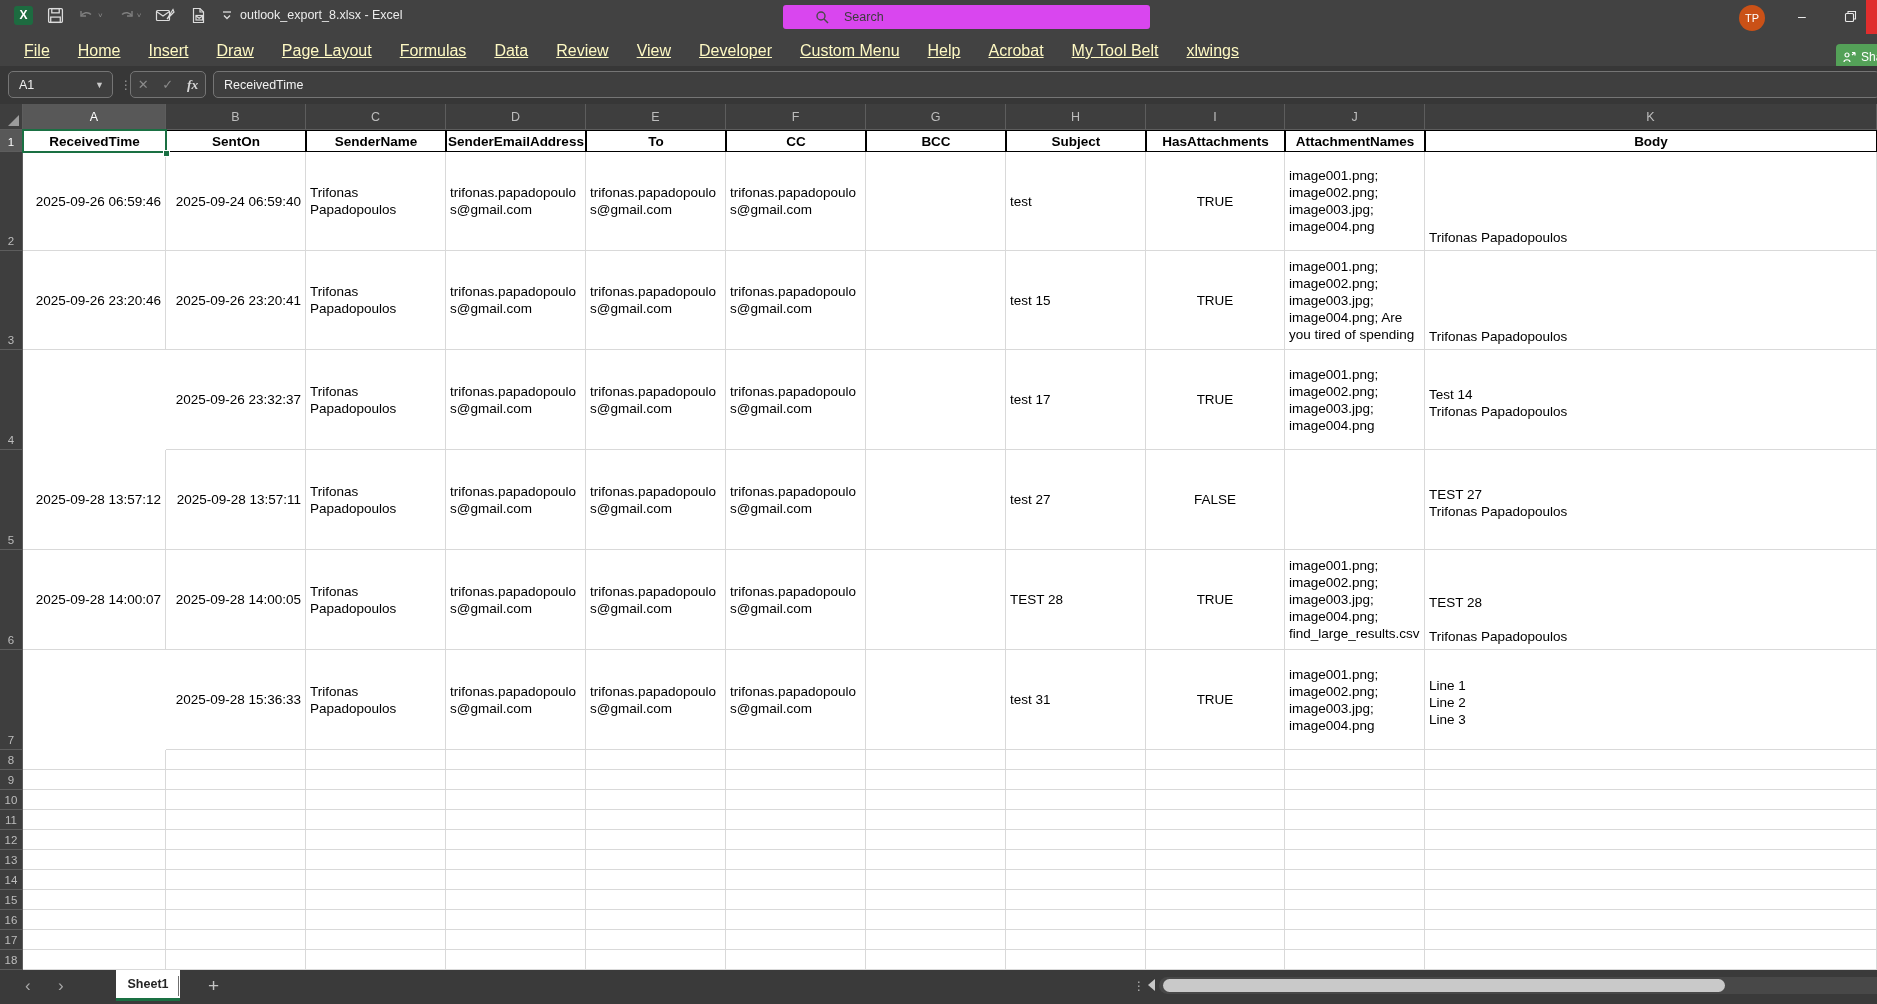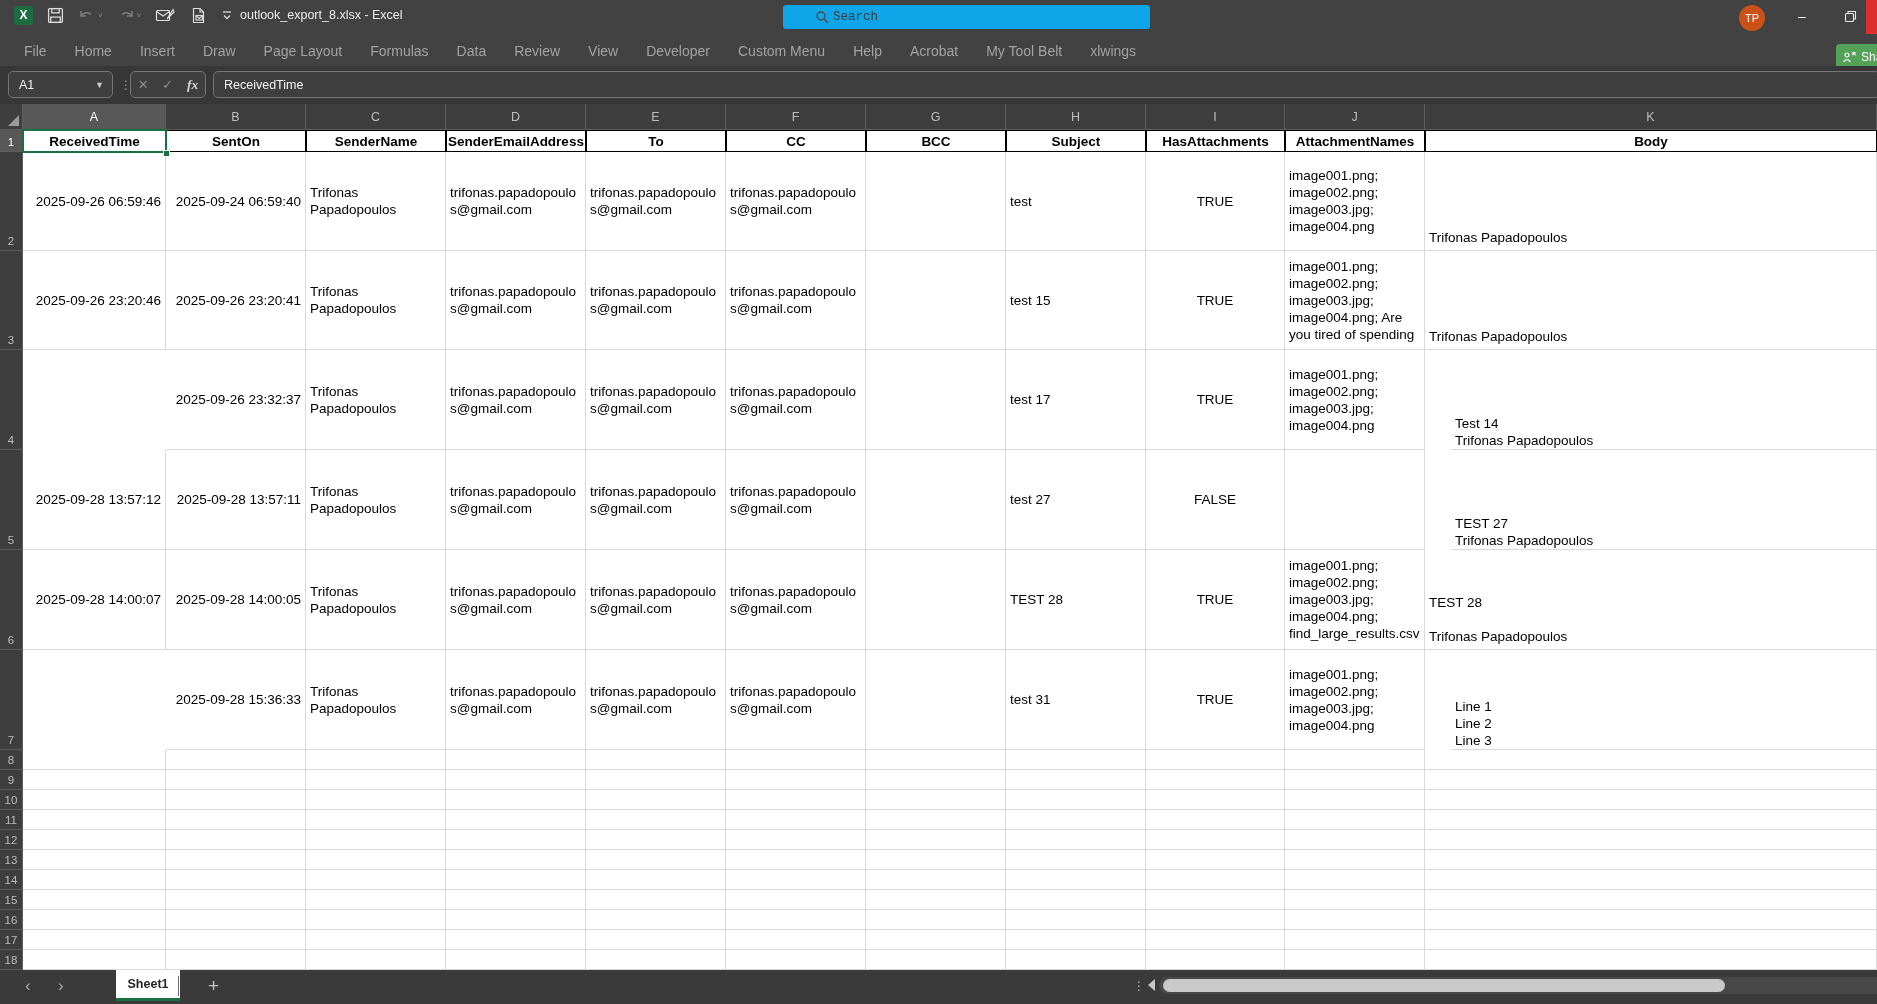--- a/index.html
+++ b/index.html
@@ -7,32 +7,32 @@
   body { font-family:"Liberation Sans","DejaVu Sans",sans-serif; background:#fff; position:relative; }
 
   
   .titlebar { position:absolute; left:0; top:0; width:1877px; height:36px; background:#424242; }
   .qat { position:absolute; top:0; left:0; height:30px; display:flex; align-items:center; gap:14px; padding-left:14px; }
   .xl-logo { width:19px; height:19px; background:#1d6b40; border-radius:3px; color:#fff; font-weight:bold; font-size:12px; display:flex; align-items:center; justify-content:center; }
   .qicon { display:flex; align-items:center; color:#dcdcdc; }
   .qicon.dim { color:#7f7f7f; }
   .mini-chev { font-size:8px; color:#8a8a8a; margin-left:2px; }
   .doc-title { position:absolute; left:240px; top:0; height:30px; display:flex; align-items:center; color:#ececec; font-size:12.5px; }
-  .search-box { position:absolute; left:783px; top:5px; width:367px; height:24px; background:#0ea5e9; border-radius:3px; display:flex; align-items:center; padding-left:28px; color:#3c3c3c; font-size:12.5px;font-family:Liberation Mono, monospace; }
+  .search-box { position:absolute; left:783px; top:5px; width:367px; height:24px; background:#d946ef; border-radius:3px; display:flex; align-items:center; padding-left:39px; color:#3c3c3c; font-size:12.5px; }
   .search-box svg { position:absolute; left:32px; top:5px; }
   .search-box span { margin-left:22px; }
   .avatar { position:absolute; left:1739px; top:5px; width:26px; height:26px; border-radius:50%; background:#ca5117; color:#fff; font-size:11px; display:flex; align-items:center; justify-content:center; }
   .win-btn { position:absolute; top:0; height:32px; width:40px; display:flex; align-items:center; justify-content:center; color:#e8e8e8; }
   .win-min { left:1782px; font-size:14px; }
   .win-restore { left:1830px; }
   .win-close { left:1866px; width:11px; height:34px; background:#e02d2d; }
 
   
   .menubar { position:absolute; left:0; top:36px; width:1877px; height:30px; background:#424242; display:flex; align-items:center; padding-left:10px; }
-  .menu-tab { color:#a3a3a3; font-size:14px; padding:6px 14px; white-space:nowrap; cursor:default; }
+  .menu-tab { color:#fef9c3; font-size:16px; padding:6px 14px; white-space:nowrap; cursor:default;text-decoration:underline; }
   .share-btn { position:absolute; left:1836px; top:44px; width:60px; height:25px; background:#54a158; border-radius:4px 0 0 4px; color:#fff; font-size:12px; display:flex; align-items:center; gap:5px; padding-left:7px; overflow:hidden; }
 
   
   .formulabar { position:absolute; left:0; top:66px; width:1877px; height:38px; background:#373737; }
   .namebox { position:absolute; left:8px; top:5px; width:105px; height:27px; background:#3f3f3f; border:1px solid #757575; border-radius:5px; color:#f0f0f0; font-size:12.5px; display:flex; align-items:center; padding-left:10px; }
   .namebox .chev { position:absolute; right:8px; color:#c9c9c9; font-size:9px; }
   .fb-dots { position:absolute; left:120px; top:5px; height:27px; display:flex; align-items:center; color:#9a9a9a; font-size:12px; letter-spacing:0; }
   .fb-btns { position:absolute; left:130px; top:5px; width:76px; height:27px; background:#3f3f3f; border:1px solid #757575; border-radius:5px; display:flex; align-items:center; justify-content:space-around; }
   .fb-btns .x, .fb-btns .ck { color:#8b8b8b; font-size:13px; }
   .fb-btns .fx { color:#d6d6d6; font-style:italic; font-family:"Liberation Serif","DejaVu Serif",serif; font-size:13.5px; font-weight:bold; }
@@ -44,21 +44,21 @@
   .hcell.sel { background:#585858; color:#fff; }
   .rhcell { background:#3e3e3e; color:#bdbdbd; font-size:11.5px; display:flex; align-items:flex-end; justify-content:center; padding-bottom:3px; border-right:1px solid #5d5d5d; border-bottom:1px solid #5d5d5d; }
   .rhcell.sel { background:#585858; color:#fff; }
   .corner { background:#3e3e3e; border-right:1px solid #5d5d5d; border-bottom:1px solid #5d5d5d; position:relative; }
   .corner::after { content:""; position:absolute; right:3px; bottom:3px; border-bottom:11px solid #9b9b9b; border-left:11px solid transparent; }
   .cell { background:#fff; border-right:1px solid #d9d9d9; border-bottom:1px solid #d9d9d9; font-size:13.5px; line-height:17px; color:#000; padding:1px 4px; display:flex; flex-direction:column; justify-content:center; overflow:hidden; }
   .cell.h1 { border:1px solid #000; font-weight:bold; justify-content:center; align-items:center; padding:0; font-size:13.5px; }
   .al-r { align-items:flex-end; }
   .al-c { align-items:center; }
   .v-bottom { justify-content:flex-end; padding-bottom:4px; }
-  .v-between { justify-content:flex-end; padding-top:6px; padding-bottom:0;margin-left:26px; }
+  .v-between { justify-content:center; padding-top:6px; padding-bottom:0; }
   .sel-box { position:absolute; border:2px solid #1a7043; background:transparent; }
   .sel-handle { position:absolute; width:7px; height:7px; background:#1a7043; border:1px solid #fff; }
 
   
   .tabbar { position:absolute; left:0; top:970px; width:1877px; height:34px; background:#3a3a3a; }
   .nav-chev { position:absolute; top:0; height:31px; display:flex; align-items:center; color:#a8a8a8; font-size:17px; }
   .sheet-tab { position:absolute; left:116px; top:0; width:64px; height:31px; background:#fff; color:#242424; font-size:12.5px; font-weight:bold; display:flex; align-items:center; justify-content:center; border-bottom:3px solid #1a7043; }
   .tab-sep { position:absolute; left:178px; top:6px; height:20px; width:1px; background:#6f6f6f; }
   .add-sheet { position:absolute; left:208px; top:0; height:31px; display:flex; align-items:center; color:#c4c4c4; font-size:19px; font-weight:normal; }
   .hs-dots { position:absolute; left:1133px; top:0; height:31px; display:flex; align-items:center; color:#b5b5b5; font-size:12px; }

